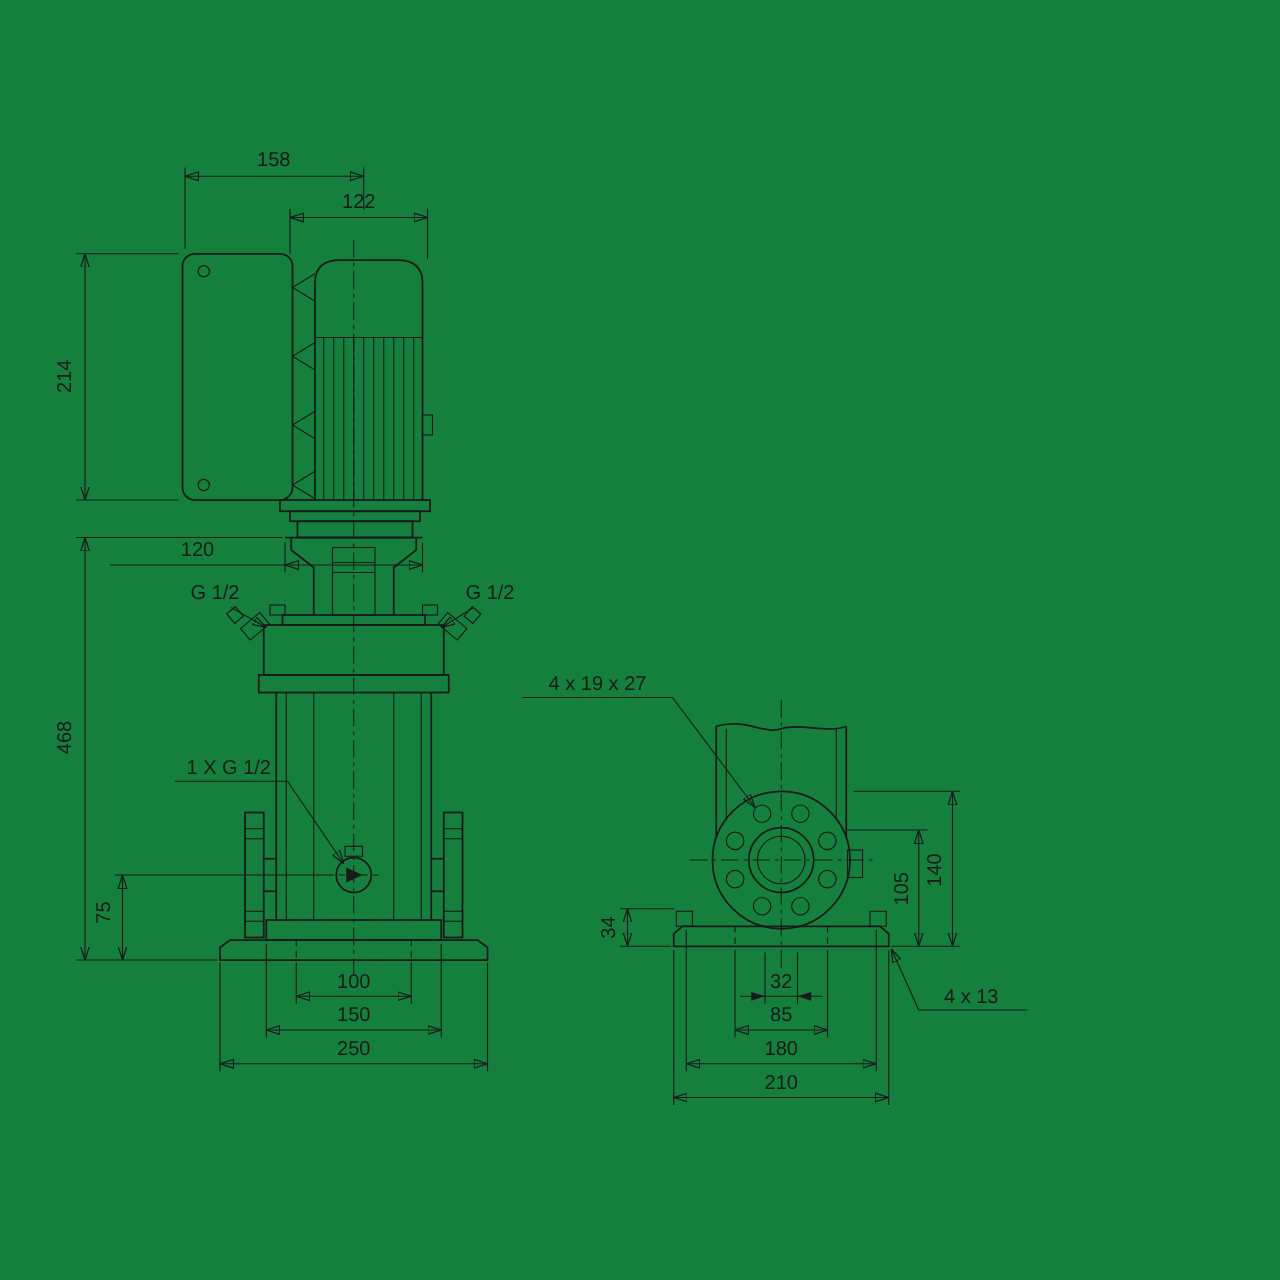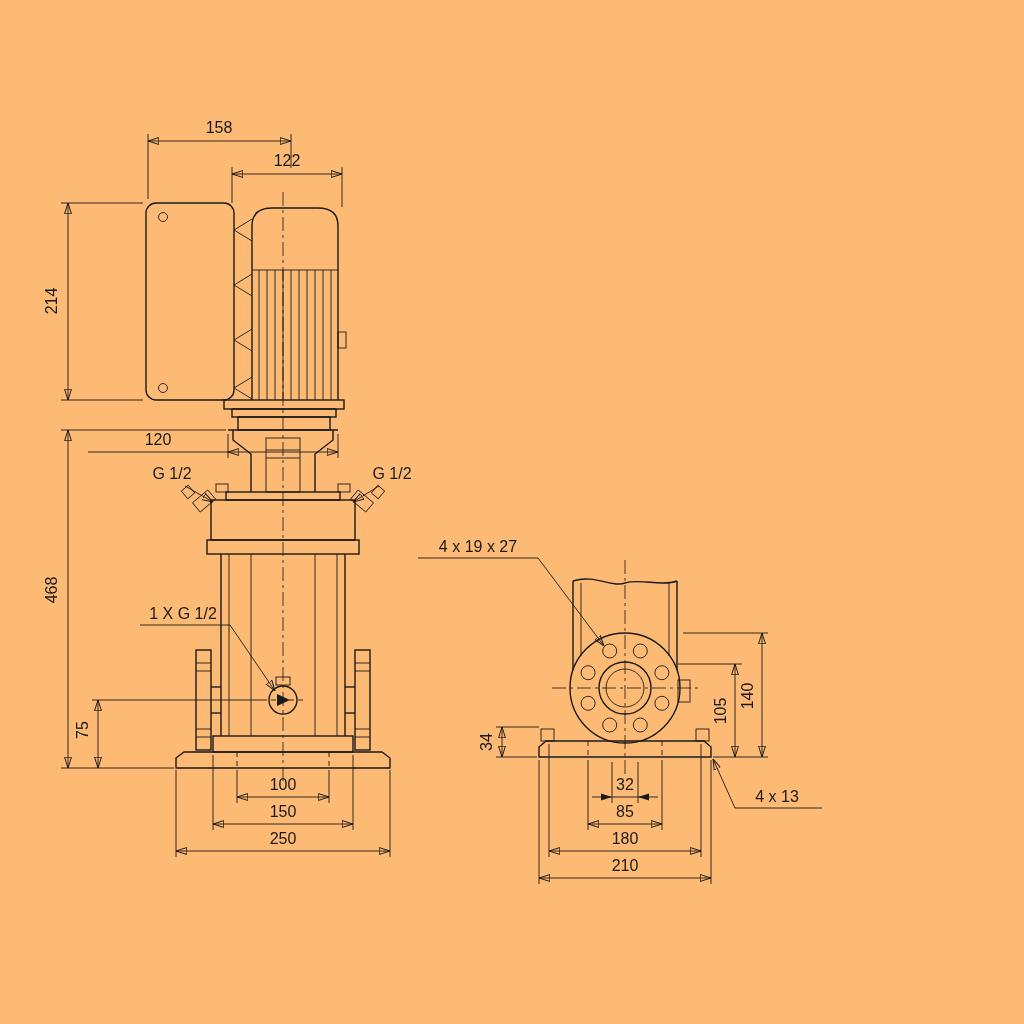--- a/index.html
+++ b/index.html
@@ -1,16 +1,16 @@
 <!DOCTYPE html>
 <html><head>
 <meta charset="utf-8">
 <style>
   html,body{margin:0;padding:0;background:#ffffff;}
-  .page{width:1024px;height:1024px;background:#fdba74;position:relative;}
+  .page{width:1024px;height:1024px;background:#15803d;position:relative;}
   svg{display:block;}
   svg line, svg path, svg rect, svg circle{stroke:#1a1a1a;fill:none;}
   .o{stroke-width:1.4;}
   .t{stroke-width:0.9;}
   .e{stroke-width:0.9;}
   .dim{stroke-width:0.9;marker-start:url(#arr);marker-end:url(#arr);}
   .dimend{stroke-width:0.9;marker-end:url(#arr);}
   .cl{stroke-width:0.8;stroke-dasharray:14 4 3 4;}
   .dash{stroke-dasharray:5 4;}
   .fill{fill:#1a1a1a;stroke:none;}

